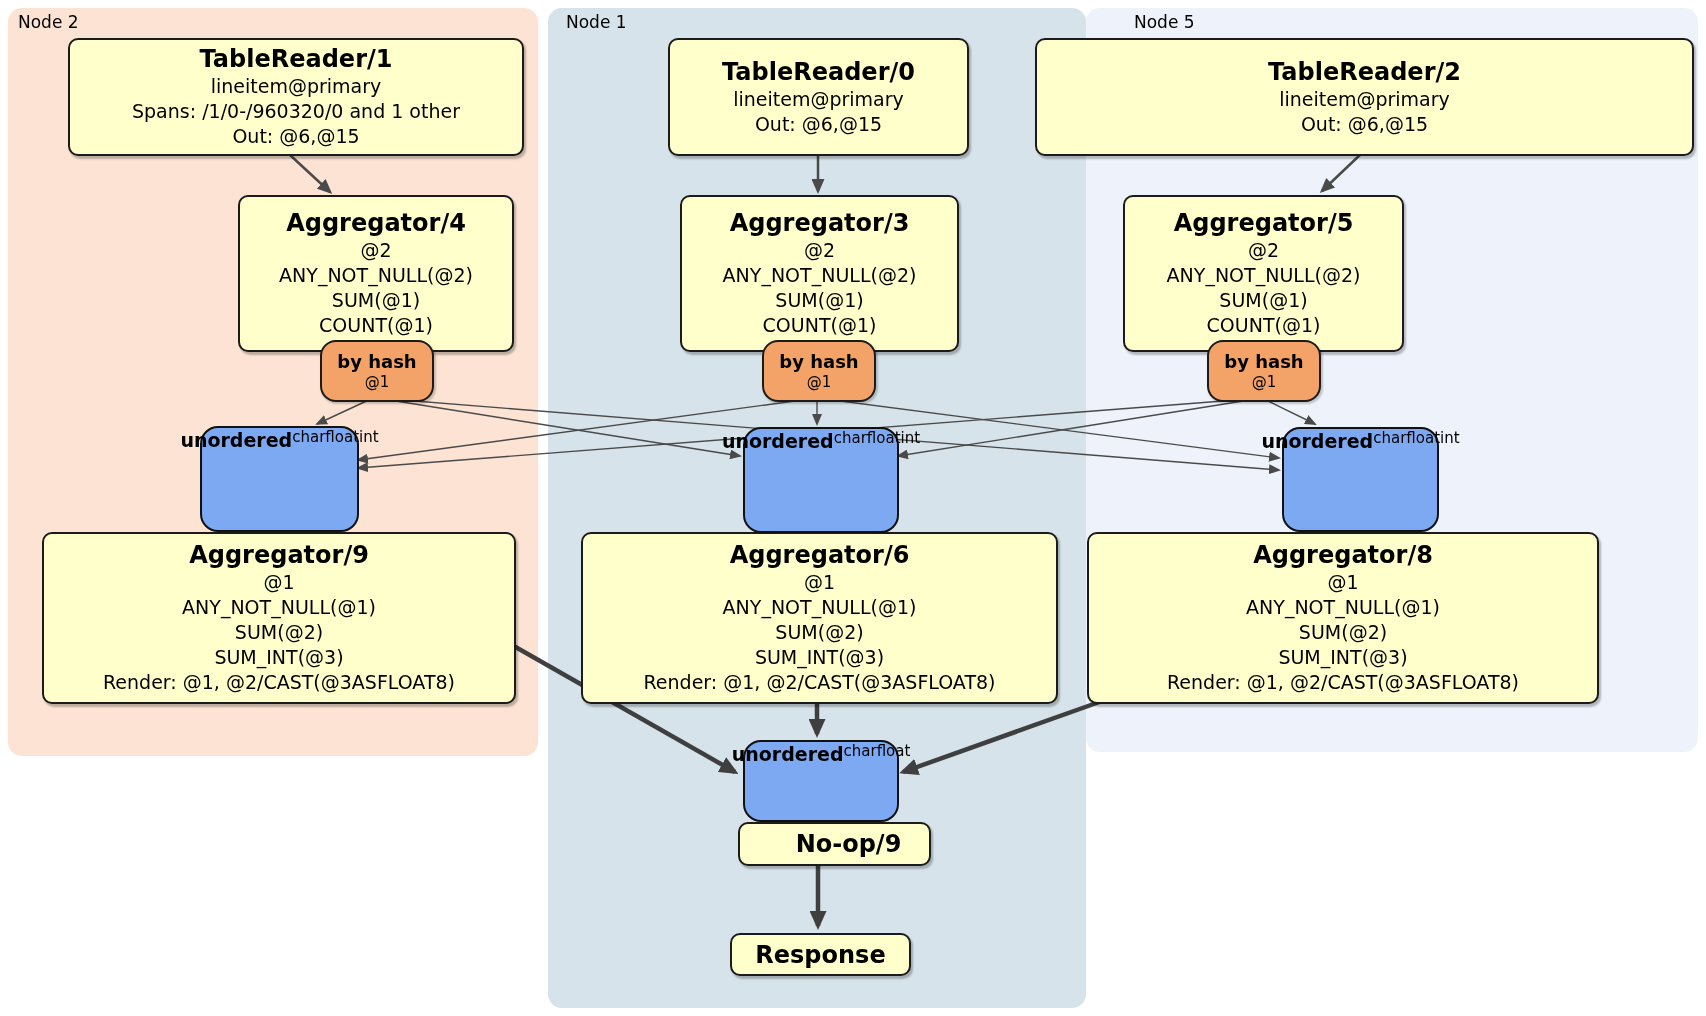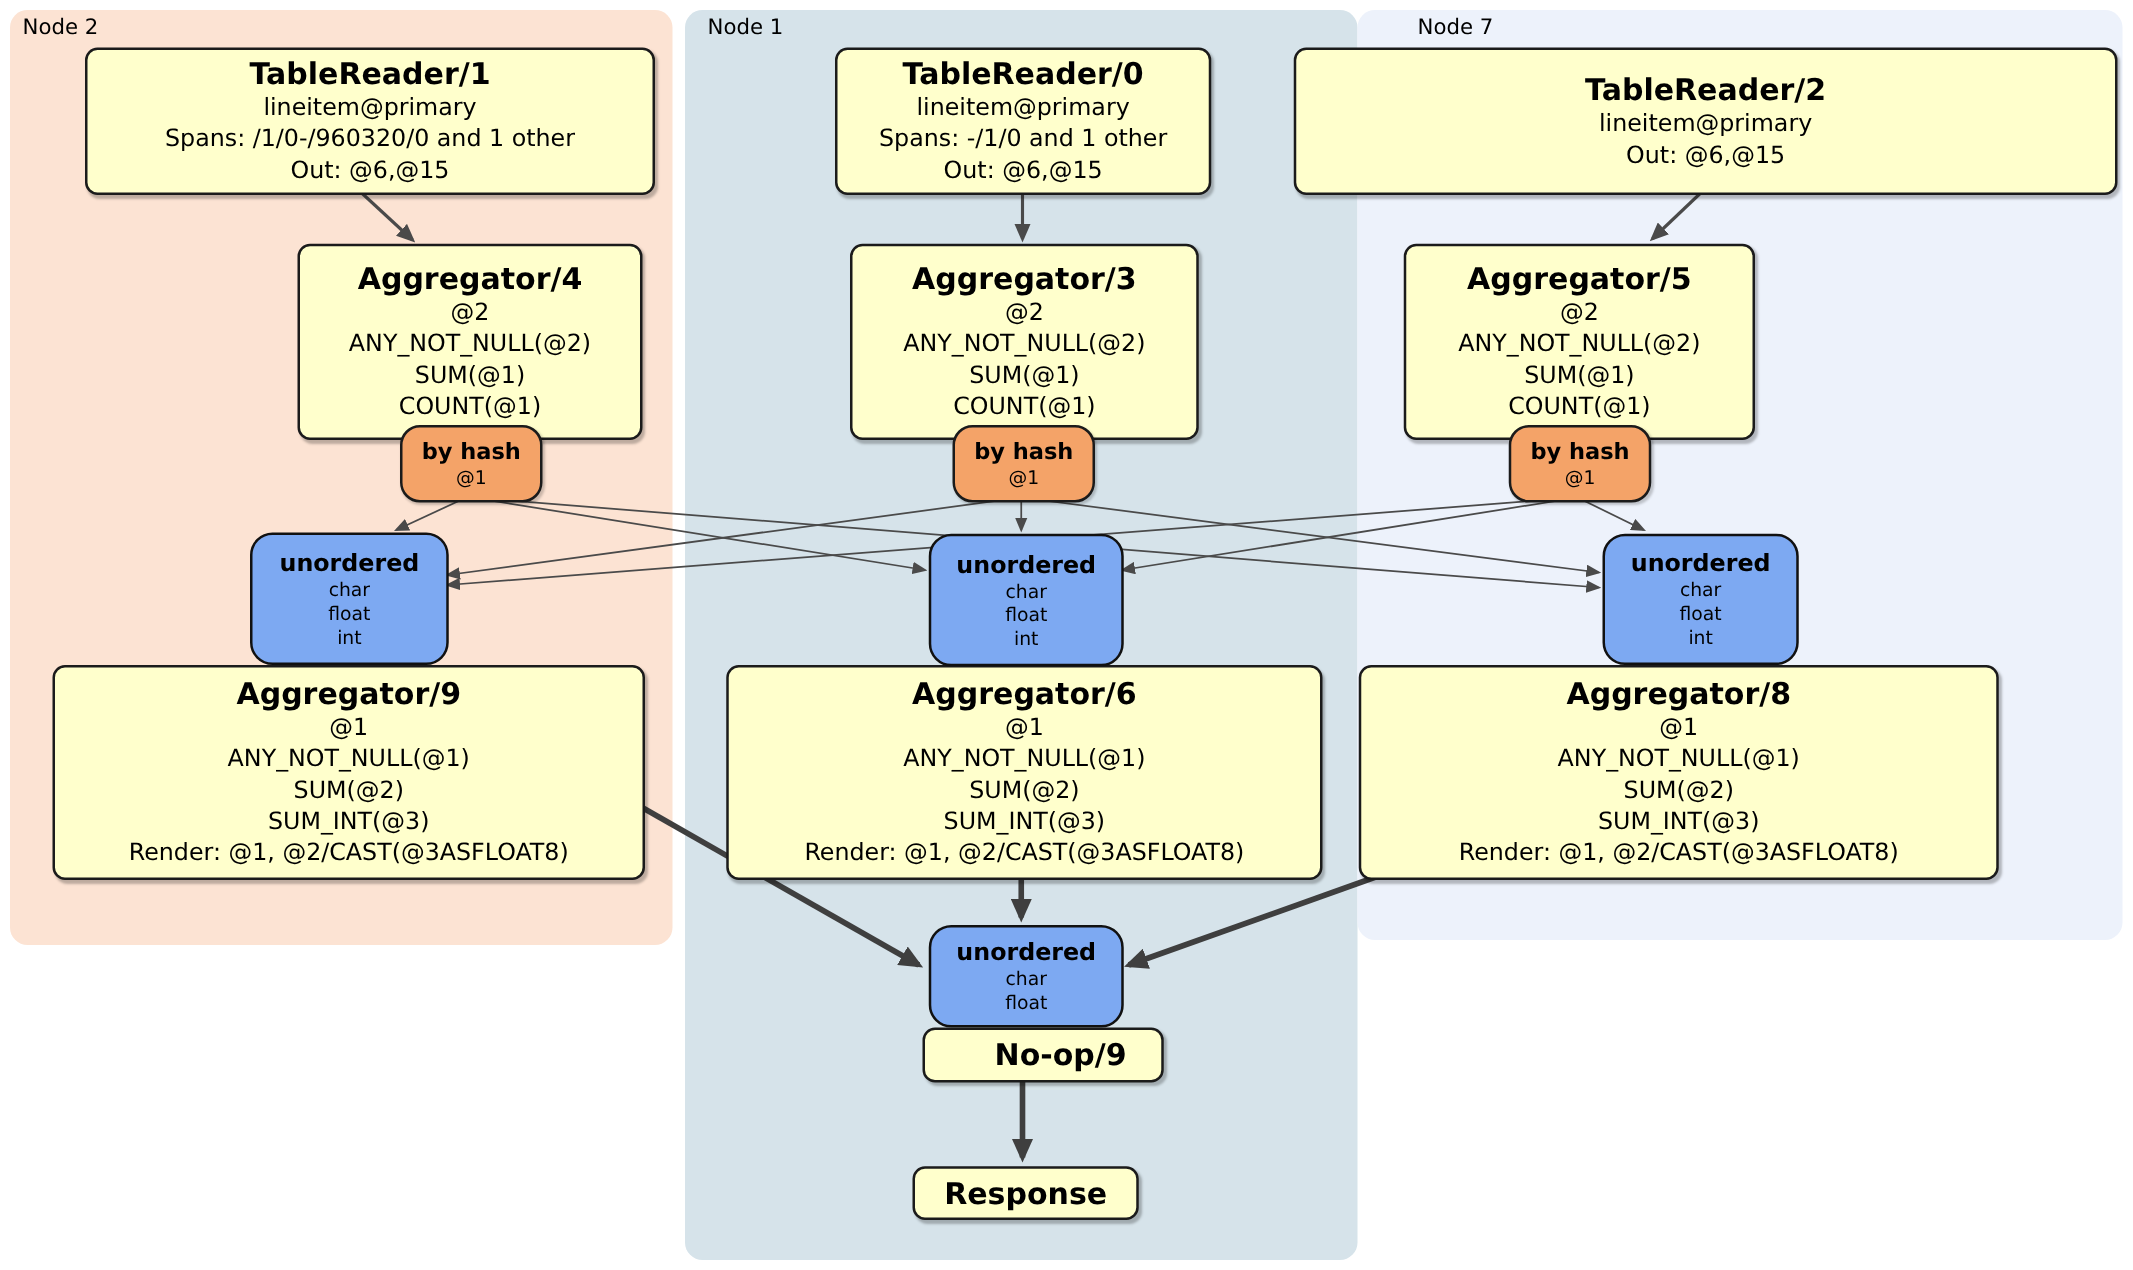--- a/index.html
+++ b/index.html
@@ -22,37 +22,37 @@
   .proc .ln{font-size:19px;line-height:25px;white-space:nowrap;}
   .router{
     position:absolute;background:#f4a368;border:2px solid #1b1b1b;border-radius:16px;
     text-align:center;z-index:4;display:flex;flex-direction:column;justify-content:center;
     box-shadow:1.5px 2px 2px rgba(0,0,0,0.2);
   }
   .router .title{font-weight:bold;font-size:18px;line-height:23px;}
   .router .ln{font-size:15px;line-height:19px;}
   .sync{
     position:absolute;background:#7da9f2;border:2px solid #111;border-radius:18px;
-    text-align:center;z-index:4;display:flex;flex-direction:column;justify-content:center;
+    text-align:center;z-index:4;display:flex;flex-direction:row;justify-content:center;
   }
   .sync .title{font-weight:bold;font-size:19px;line-height:24px;}
   .sync .ln{font-size:15px;line-height:19px;}
   .small-proc .title{font-size:24px;line-height:28px;}
 </style>
 </head>
 <body>
 
 <div id="canvas">
 
   <div class="region" id="region-node3"></div>
   <div class="region" id="region-node1"></div>
   <div class="region" id="region-node2"></div>
   <div class="region-label" style="left:18px;top:12px;">Node 2</div>
   <div class="region-label" style="left:566px;top:12px;">Node 1</div>
-  <div class="region-label" style="left:1134px;top:12px;">Node 7</div>
+  <div class="region-label" style="left:1134px;top:12px;">Node 5</div>
 
   <svg id="edges" width="1706" height="1016">
     <defs>
       <marker id="m-thin" markerUnits="userSpaceOnUse" markerWidth="12" markerHeight="10" refX="10" refY="5" orient="auto">
         <path d="M0,0 L12,5 L0,10 z" fill="#4a4a4a"></path>
       </marker>
       <marker id="m-mid" markerUnits="userSpaceOnUse" markerWidth="15" markerHeight="13" refX="12" refY="6.5" orient="auto">
         <path d="M0,0 L15,6.5 L0,13 z" fill="#4a4a4a"></path>
       </marker>
       <marker id="m-thick" markerUnits="userSpaceOnUse" markerWidth="19" markerHeight="17" refX="15" refY="8.5" orient="auto">
@@ -83,21 +83,20 @@
 
   <div class="proc" style="left:68px;top:38px;width:452px;height:114px;">
     <div class="title">TableReader/1</div>
     <div class="ln">lineitem@primary</div>
     <div class="ln">Spans: /1/0-/960320/0 and 1 other</div>
     <div class="ln">Out: @6,@15</div>
   </div>
   <div class="proc" style="left:668px;top:38px;width:297px;height:114px;">
     <div class="title">TableReader/0</div>
     <div class="ln">lineitem@primary</div>
-    <div class="ln">Spans: -/1/0 and 1 other</div>
     <div class="ln">Out: @6,@15</div>
   </div>
   <div class="proc" style="left:1035px;top:38px;width:655px;height:114px;">
     <div class="title">TableReader/2</div>
     <div class="ln">lineitem@primary</div>
     <div class="ln">Out: @6,@15</div>
   </div>
 
   <div class="proc" style="left:238px;top:195px;width:272px;height:153px;">
     <div class="title">Aggregator/4</div>

